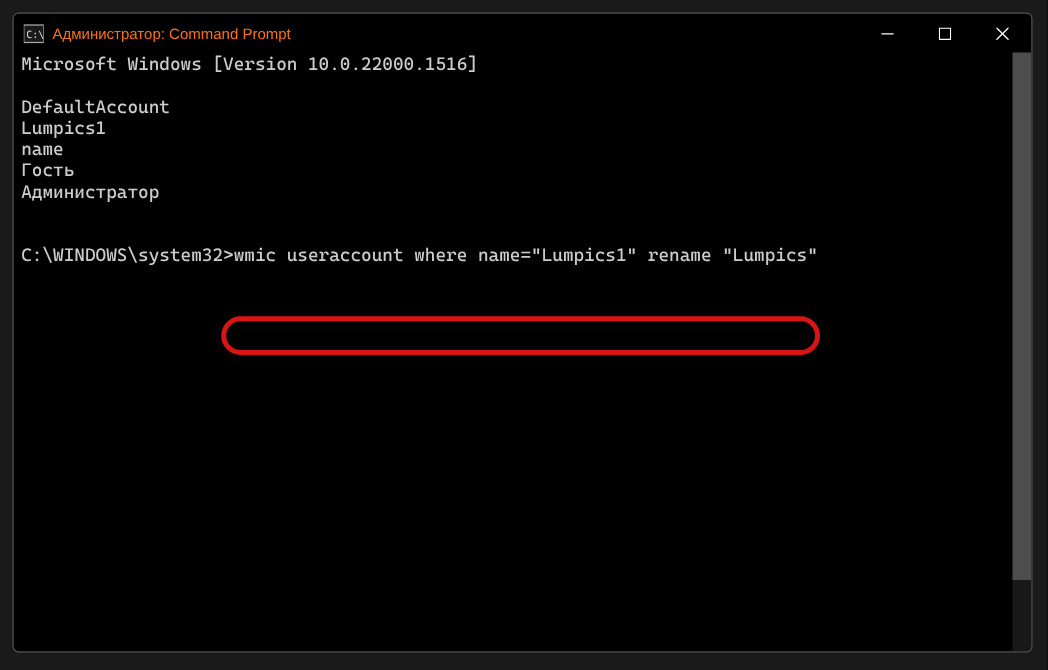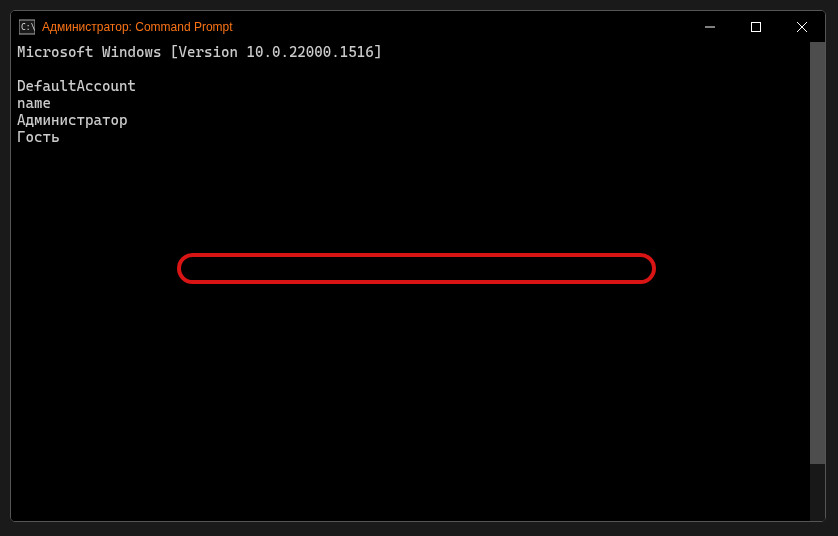--- a/index.html
+++ b/index.html
@@ -131,25 +131,27 @@
             <line x1="10" y1="0" x2="0" y2="10"></line>
           </svg>
       </div>
     </div>
   </div>
 
   <div class="terminal-body">
     <div class="terminal-line">Microsoft Windows [Version 10.0.22000.1516]</div>
     <div class="terminal-line blank"></div>
     <div class="terminal-line">DefaultAccount</div>
+    <div class="terminal-line">Lumpics1</div>
     <div class="terminal-line">name</div>
+    <div class="terminal-line">Гость</div>
     <div class="terminal-line">Администратор</div>
-    <div class="terminal-line">Гость</div>
     <div class="terminal-line blank"></div>
     <div class="terminal-line blank"></div>
+    <div class="terminal-line">C:\WINDOWS\system32&gt;wmic useraccount where name="Lumpics1" rename "Lumpics"</div>
   </div>
 
   <div class="scrollbar">
     <div class="scrollbar-thumb"></div>
   </div>
 
   <div class="highlight-oval"></div>
 
 </div>
 

